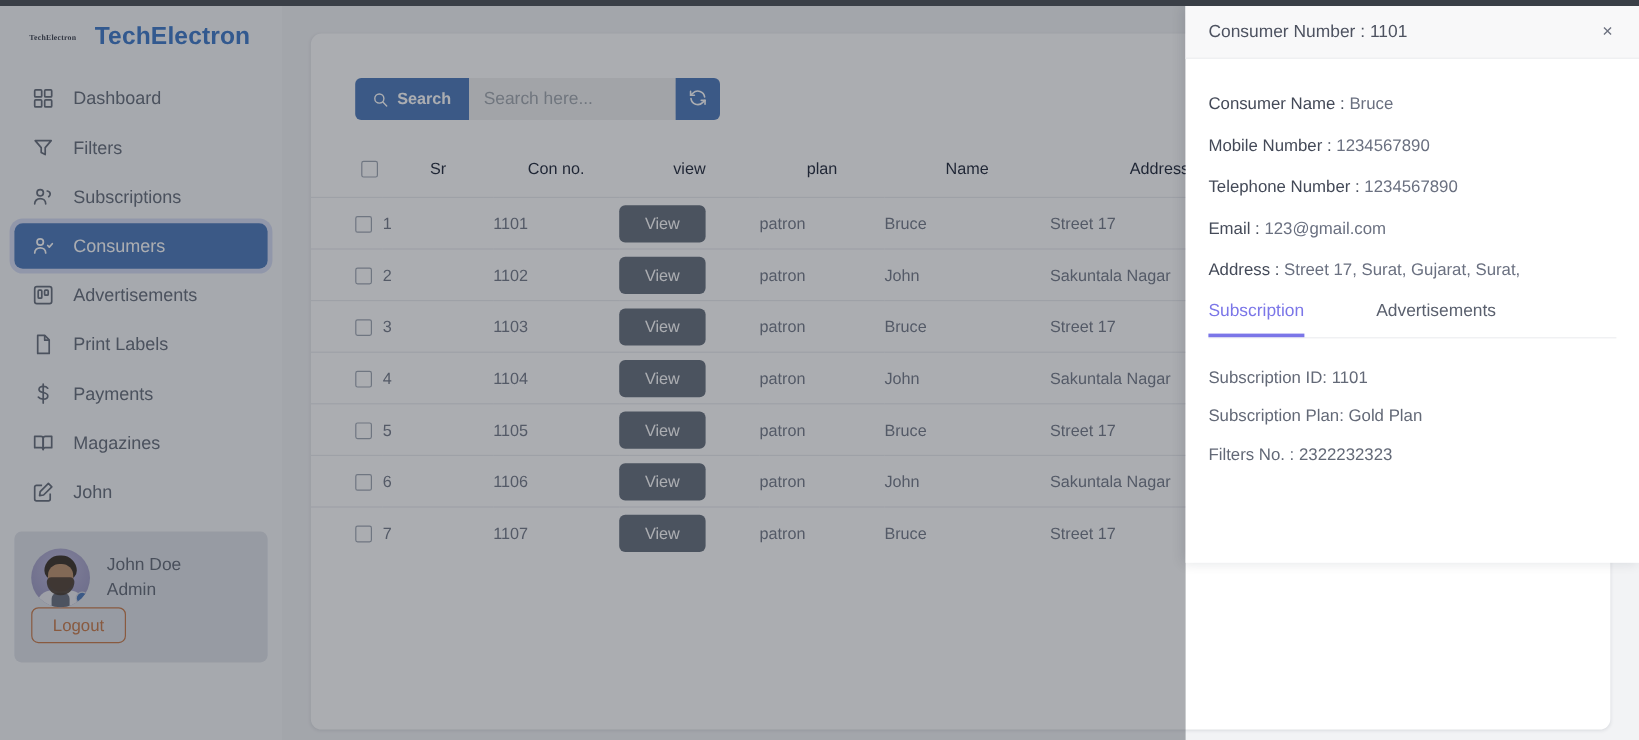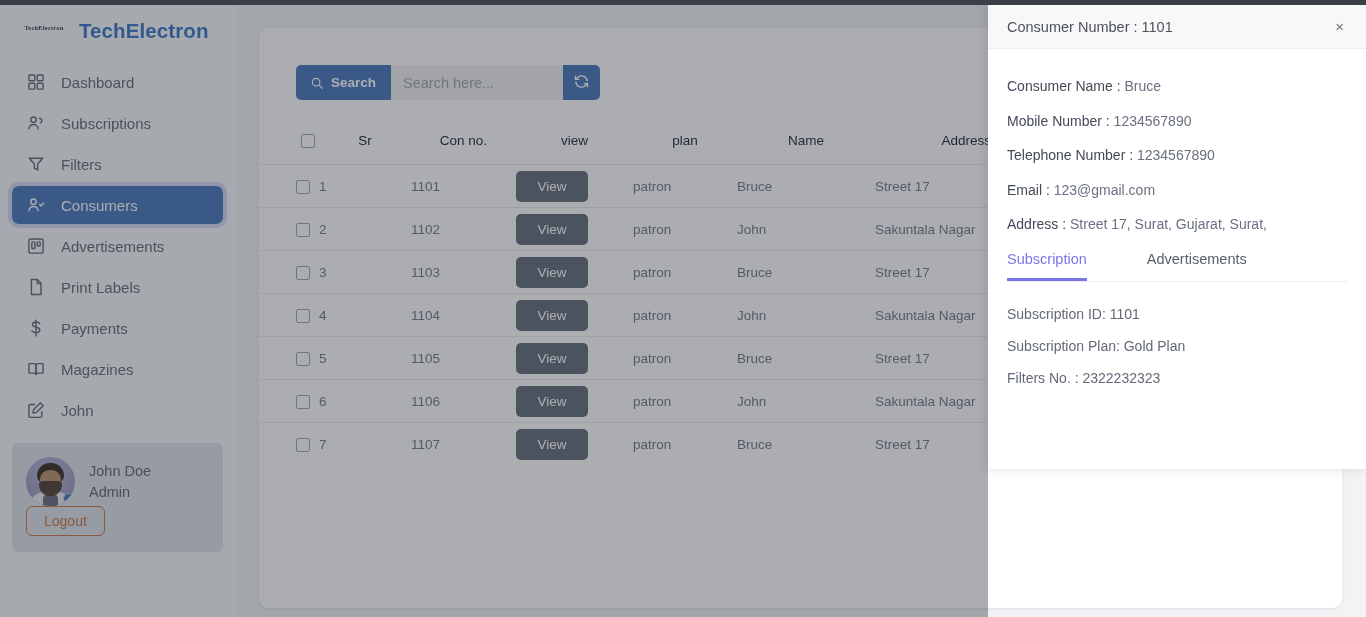--- a/index.html
+++ b/index.html
@@ -19,21 +19,21 @@
     background: #3a3f47; z-index: 60;
   }
 
   
   .sidebar {
     position: absolute; left: 0; top: 5px; width: 235px; height: 612px;
     background: #f7f8fa; padding: 0;
     z-index: 5;
   }
   .brand {
-    display: flex; align-items: flex-start; gap: 9px;
+    display: flex; align-items: center; gap: 9px;
     padding: 14px 0 16px 18px;
   }
   .brand-mark {
     width: 52px; height: 17px; flex: none;
     display: flex; align-items: center; justify-content: center;
     font-family: "Liberation Serif", serif;
     font-size: 6.5px; letter-spacing: .2px; color: #2d3340;
     font-weight: 700; white-space: nowrap; overflow: hidden;
   }
   .brand-name {
@@ -232,36 +232,36 @@
               <rect x="13.5" y="3.5" width="7" height="7" rx="1"></rect>
             <rect x="3.5" y="13.5" width="7" height="7" rx="1"></rect>
               <rect x="13.5" y="13.5" width="7" height="7" rx="1"></rect>
           </svg>
         </span>
         <span>Dashboard</span>
       </div>
 
       <div class="nav-item">
         <span class="ic">
+          <svg viewBox="0 0 24 24" fill="none" stroke="#5a6270" stroke-width="1.7" stroke-linejoin="round">
+            <path d="M4 5h16l-6 7v7l-4-2v-5z"></path>
+          </svg>
+        </span>
+        <span>Filters</span>
+      </div>
+
+      <div class="nav-item">
+        <span class="ic">
           <svg viewBox="0 0 24 24" fill="none" stroke="#5a6270" stroke-width="1.7" stroke-linecap="round">
             <circle cx="9" cy="8" r="3.2"></circle>
               <path d="M3.5 19c0-3.2 2.5-5.2 5.5-5.2s5.5 2 5.5 5.2"></path>
             <path d="M16 6.2c1.8.3 3 1.6 3 3.1 0 1.1-.6 2-1.5 2.6"></path>
           </svg>
         </span>
         <span>Subscriptions</span>
-      </div>
-
-      <div class="nav-item">
-        <span class="ic">
-          <svg viewBox="0 0 24 24" fill="none" stroke="#5a6270" stroke-width="1.7" stroke-linejoin="round">
-            <path d="M4 5h16l-6 7v7l-4-2v-5z"></path>
-          </svg>
-        </span>
-        <span>Filters</span>
       </div>
 
       <div class="nav-item active">
         <span class="ic">
           <svg viewBox="0 0 24 24" fill="none" stroke="#ffffff" stroke-width="1.7" stroke-linecap="round" stroke-linejoin="round">
             <circle cx="9" cy="8" r="3.2"></circle>
               <path d="M3.5 19c0-3.2 2.5-5.2 5.5-5.2s5.5 2 5.5 5.2"></path>
             <path d="M16.5 11.5l1.6 1.6 3-3.4"></path>
           </svg>
         </span>

